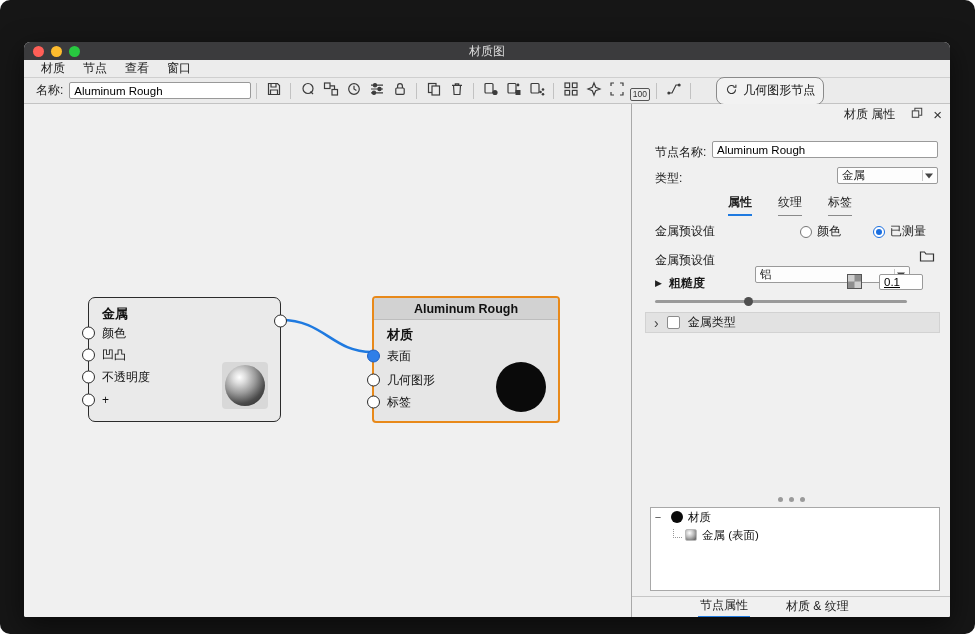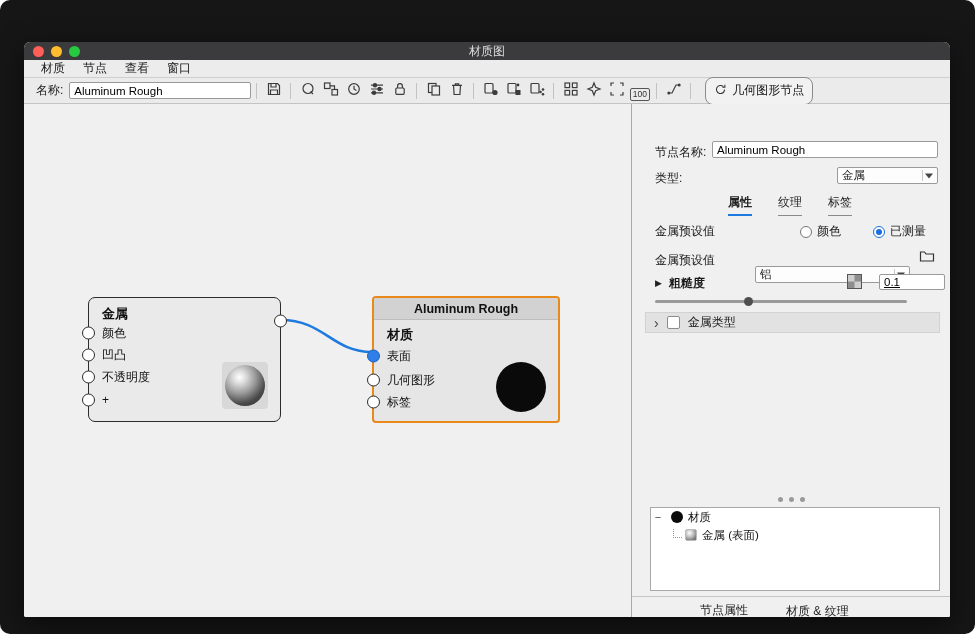--- a/index.html
+++ b/index.html
@@ -20,21 +20,21 @@
   .menu-item { font-size:12px; color:#1a1a1a; padding:0 9px; cursor:default; }
 
   
   .toolbar { height:26px; background:#ebebeb; border-bottom:1px solid #c3c3c3; display:flex; align-items:center; padding-left:12px; flex:none; }
   .tb-label { font-size:12px; color:#222; margin-right:6px; }
   .tb-input { width:182px; height:17px; border:1px solid #999; border-radius:2px; background:#fff; font-size:11.5px; padding:0 4px; font-family:inherit; }
   .tbtn { width:23px; height:20px; display:flex; align-items:flex-end; justify-content:center; border-radius:3px; }
   .tbtn svg { stroke:#3c3c3c; fill:none; stroke-width:1.2; }
   .tsep { width:1px; height:16px; background:#c2c2c2; margin:0 5px; }
   .zoom100 { font-size:8.5px; color:#333; border:1px solid #555; border-radius:2px; padding:1px 2px; line-height:1; }
-  .geo-btn { display:flex; align-items:center; gap:5px; border:1px solid #8a8a8a; border-radius:8px; background:#f2f2f2; height:19px; padding:13px 8px; font-size:12px; color:#111; margin-left:9px; }
+  .geo-btn { display:flex; align-items:center; gap:5px; border:1px solid #8a8a8a; border-radius:8px; background:#f2f2f2; height:19px; padding:13px 8px; font-size:12px; color:#111; margin-left:20px; }
   .geo-btn svg { stroke:#333; fill:none; stroke-width:1.3; }
 
   
   .content { flex:1; display:flex; min-height:0; }
   .canvas { position:relative; flex:1; background:#f0f0f0; border-right:1px solid #a9a9a9; overflow:hidden; }
   .wires { position:absolute; inset:0; pointer-events:none; }
 
   .node { position:absolute; background:#eaeaea; border:1.4px solid #2b2b2b; border-radius:7px; }
   .node-title { font-size:13px; font-weight:bold; color:#111; padding:7px 0 0 13px; }
   .port-row { position:absolute; left:13px; font-size:12px; color:#111; transform:translateY(-50%); }
@@ -84,21 +84,21 @@
 
   .tree { position:absolute; background:#fff; border:1px solid #a8a8a8; overflow:hidden; }
   .tree-row { height:18px; display:flex; align-items:center; font-size:11.5px; color:#111; }
   .tree-minus { width:14px; text-align:center; color:#444; font-size:11px; }
   .tree-circle { width:12px; height:12px; border-radius:50%; background:#0a0a0a; margin:0 5px 0 6px; }
   .tree-elbow { width:9px; height:9px; border-left:1px dotted #999; border-bottom:1px dotted #999; margin:-4px 3px 0 22px; }
   .tree-ball { width:12px; height:12px; border-radius:2px; border:1px solid #bbb; margin-right:5px;
       background:radial-gradient(circle at 35% 30%, #fff 0%, #bbb 45%, #555 100%); }
 
   .bottom-tabs { position:absolute; left:0; right:0; bottom:0; height:21px; border-top:1px solid #c6c6c6; display:flex; align-items:center; gap:34px; padding-left:66px; background:#f0f0f0; }
-  .btab { font-size:12px; color:#222; padding:10px 2px 2px; }
+  .btab { font-size:12px; color:#222; padding:1px 2px 2px; }
   .btab.active { border-bottom:2px solid #1f7ae0; }
 </style>
 </head>
 <body>
 
 <div class="desktop">
   <div class="window">
 
     <div class="titlebar">
       <div class="lights">
@@ -266,20 +266,28 @@
           <span class="port" style="top:82px"></span>
           <span class="port" style="top:104px"></span>
           <div class="port-row" style="top:58px">表面</div>
           <div class="port-row" style="top:82px">几何图形</div>
           <div class="port-row" style="top:104px">标签</div>
           <span class="black-sphere" style="left:122px; top:64px; width:50px; height:50px;"></span>
         </div>
       </div>
 
       <div class="panel">
+        <div class="panel-header">
+          <span class="panel-title">材质 属性</span>
+          <span><span><svg width="12" height="12" viewBox="0 0 14 14">
+                  <rect x="1.5" y="4.5" width="7.5" height="7.5"></rect>
+                  <path d="M4.5 4.5V1.5h8v8h-3"></path>
+                </svg></span></span>
+          <span class="close-x"><span>×</span></span>
+        </div>
 
         <span class="abs" style="top:40px; left:23px;">节点名称:</span>
         <input class="p-input abs" style="top: 37px; left: 80px; width: 226px; height: 17px;" value="Aluminum Rough">
 
         <span class="abs" style="top:66px; left:23px;">类型:</span>
         <div class="dropdown abs" style="top:63px; left:205px; width:101px; height:17px;">
           <span>金属</span>
           <span class="dd-sep"></span>
             <span class="dd-arrow"></span>
         </div>
@@ -310,21 +318,21 @@
                 <path d="M1.5 3h4l1.5 2h7.5v7H1.5z"></path>
               </svg></span></span>
 
         <span class="abs caret" style="top:174px; left:23px;">▶</span>
         <span class="abs" style="top:171px; left:37px; font-weight:bold;">粗糙度</span>
         <span class="abs" style="top:170px; left:215px;"><svg width="15" height="15" viewBox="0 0 15 15">
               <rect x="0.5" y="0.5" width="14" height="14" fill="#8e8e8e" stroke="#555"></rect>
               <rect x="1" y="1" width="6.5" height="6.5" fill="#cfcfcf"></rect>
               <rect x="7.5" y="7.5" width="6.5" height="6.5" fill="#cfcfcf"></rect>
             </svg></span>
-        <input class="p-input abs" style="top: 170px; left: 247px; width: 66px; height: 16px; text-decoration: underline;" value="0.1">
+        <input class="p-input abs" style="top: 170px; left: 247px; width: 44px; height: 16px; text-decoration: underline;" value="0.1">
 
         <span class="slider-track" style="top:196px; left:23px; width:252px;">
           <span class="slider-handle" style="left:89px;"></span>
         </span>
 
         <div class="section-bar" style="top:208px; left:13px; width:295px; height:21px;">
           <span class="chev">›</span>
           <span class="checkbox"></span>
           <span>金属类型</span>
         </div>

